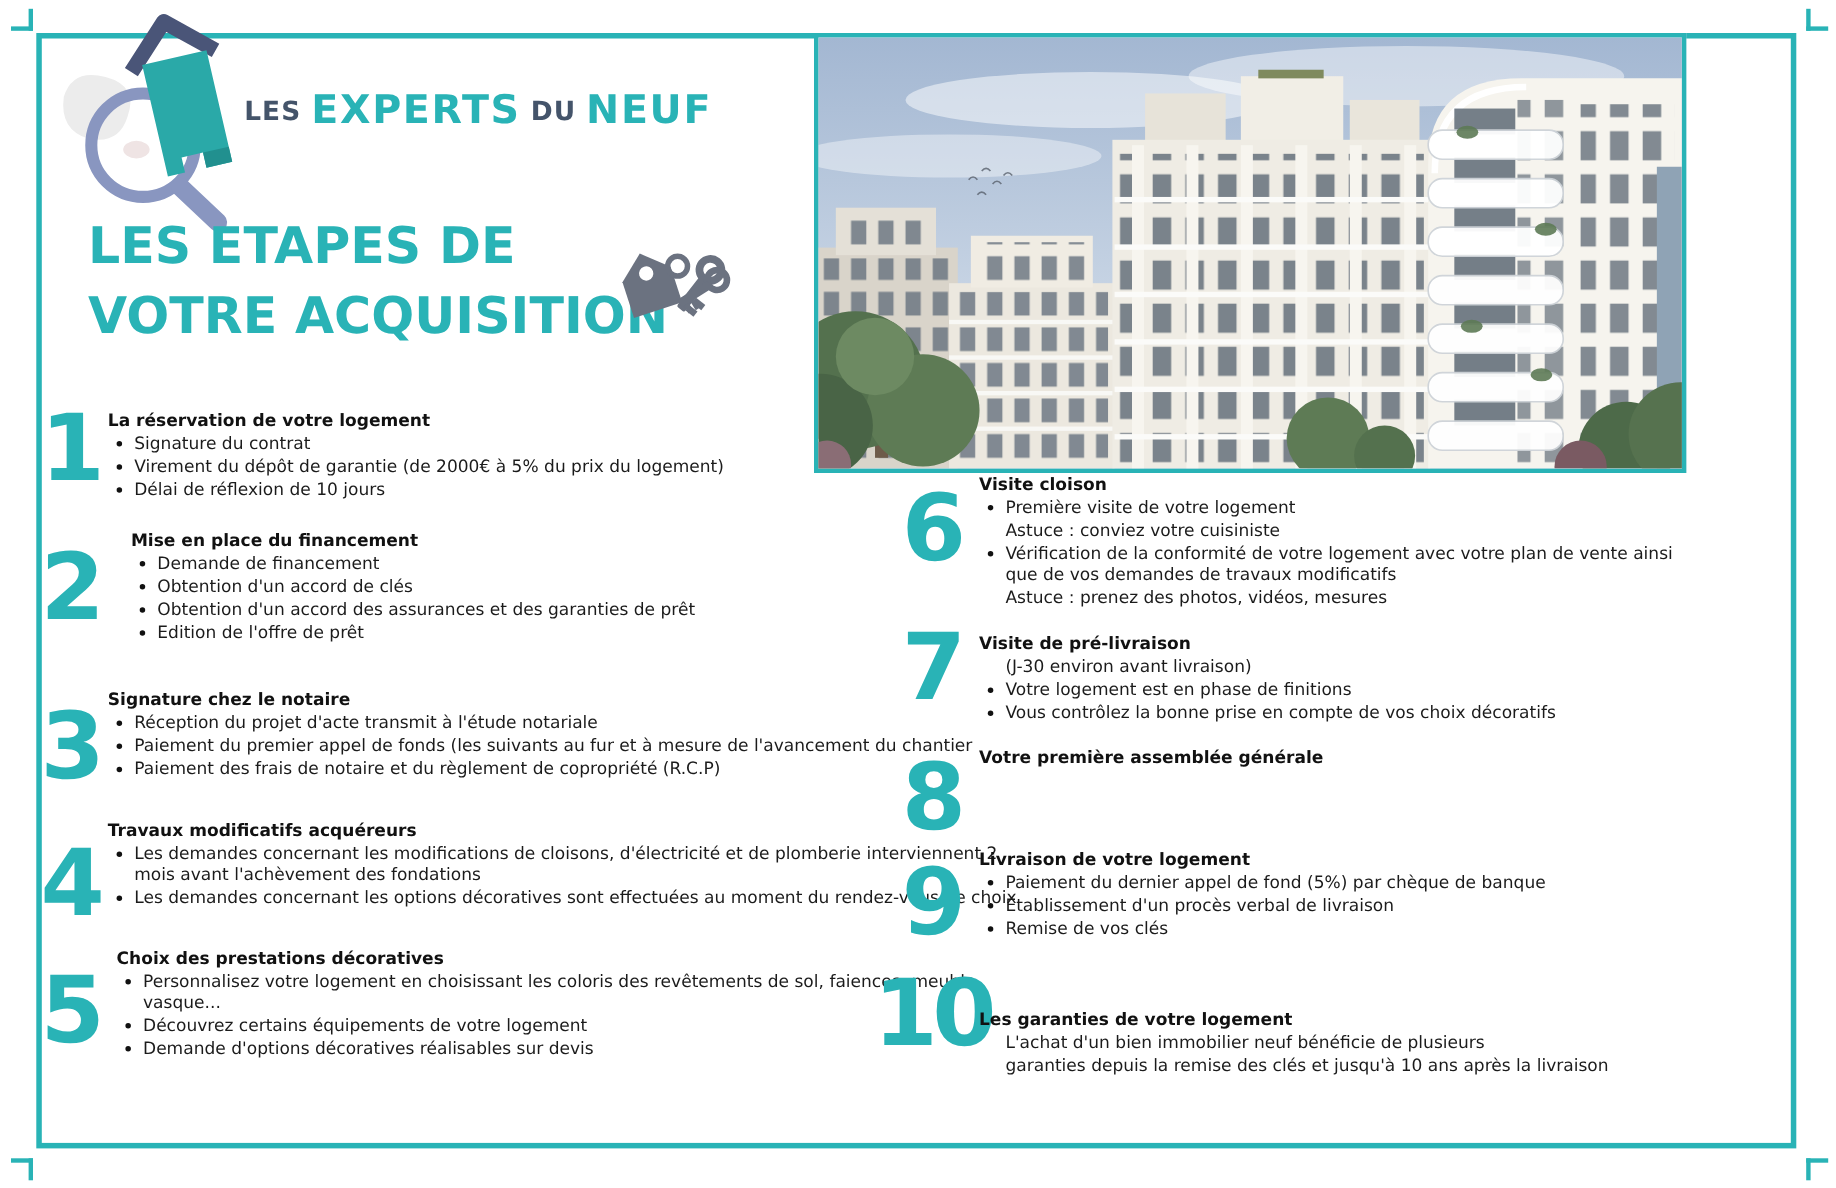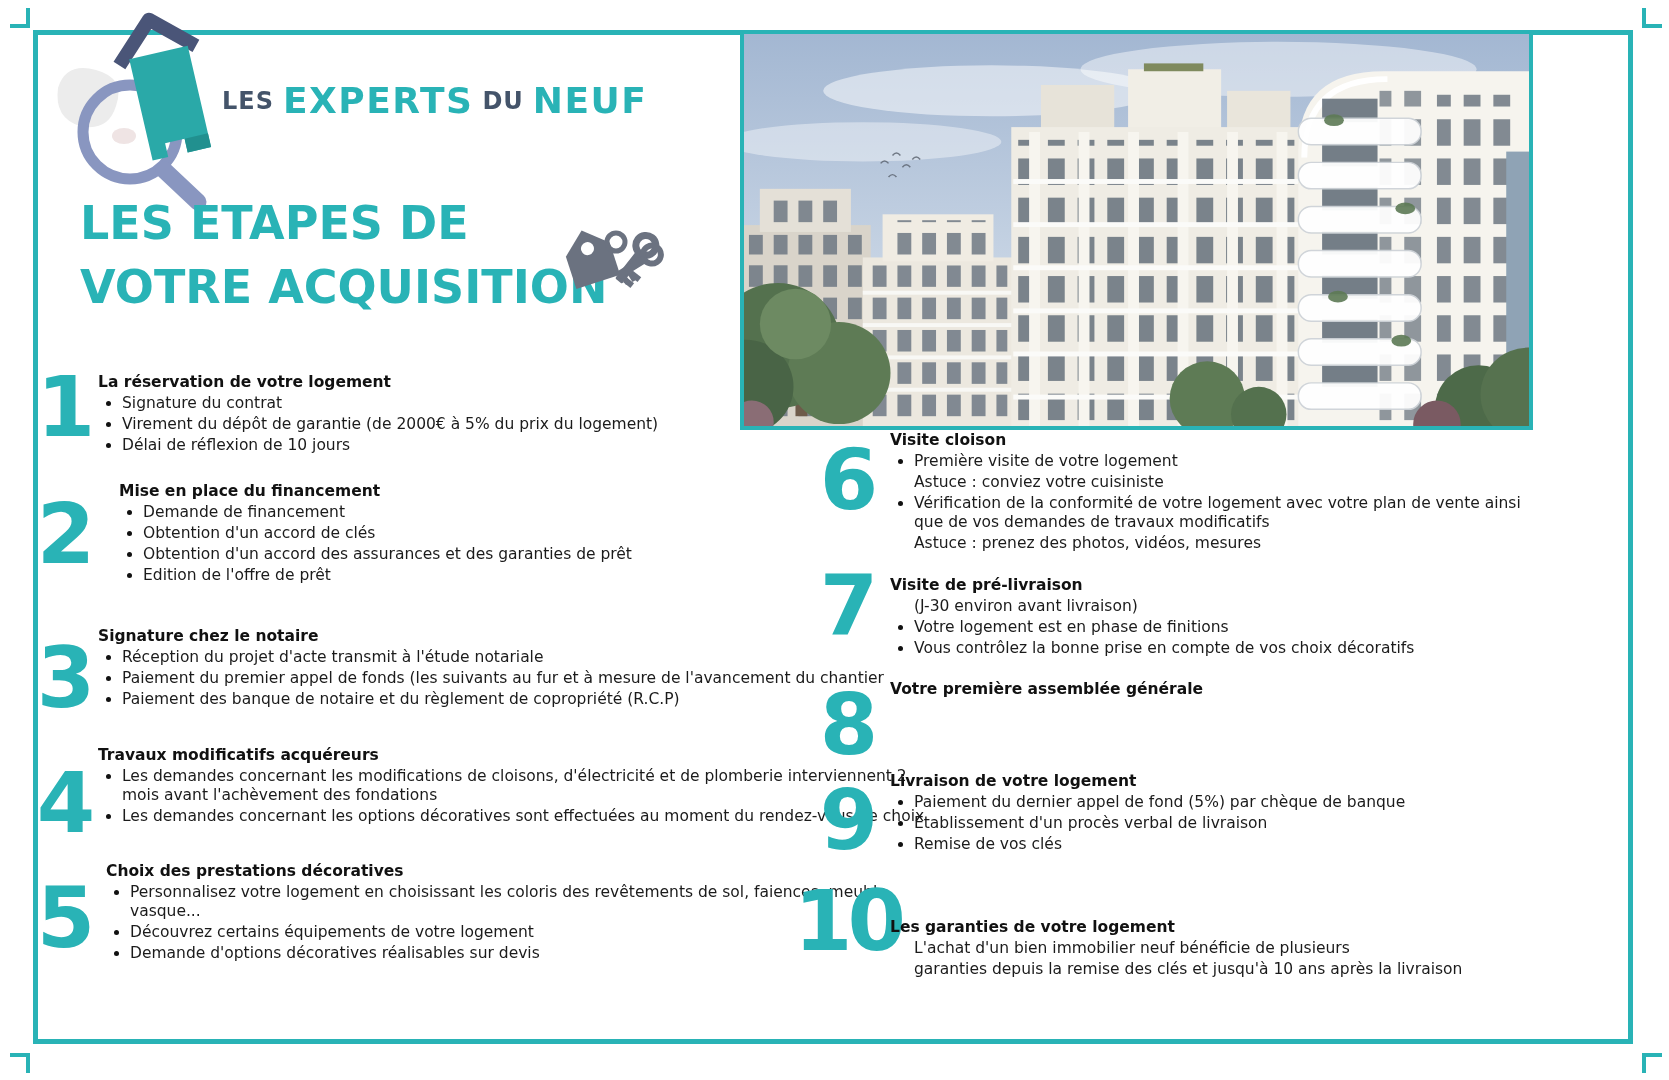--- a/index.html
+++ b/index.html
@@ -236,21 +236,21 @@
       <li class="b">Edition de l'offre de prêt</li>
     </ul>
   </section>
 
   <div class="num" style="left:26px;top:636px;width:80px;">3</div>
   <section class="step" style="left:98px;top:626px;width:830px;">
     <h3>Signature chez le notaire</h3>
     <ul>
       <li class="b">Réception du projet d'acte transmit à l'étude notariale</li>
       <li class="b">Paiement du premier appel de fonds (les suivants au fur et à mesure de l'avancement du chantier</li>
-      <li class="b">Paiement des banque de notaire et du règlement de copropriété (R.C.P)</li>
+      <li class="b">Paiement des frais de notaire et du règlement de copropriété (R.C.P)</li>
     </ul>
   </section>
 
   <div class="num" style="left:26px;top:761px;width:80px;">4</div>
   <section class="step" style="left:98px;top:745px;width:830px;">
     <h3>Travaux modificatifs acquéreurs</h3>
     <ul>
       <li class="b">Les demandes concernant les modifications de cloisons, d'électricité et de plomberie interviennent 2 mois avant l'achèvement des fondations</li>
       <li class="b">Les demandes concernant les options décoratives sont effectuées au moment du rendez-vous de choix</li>
     </ul>

